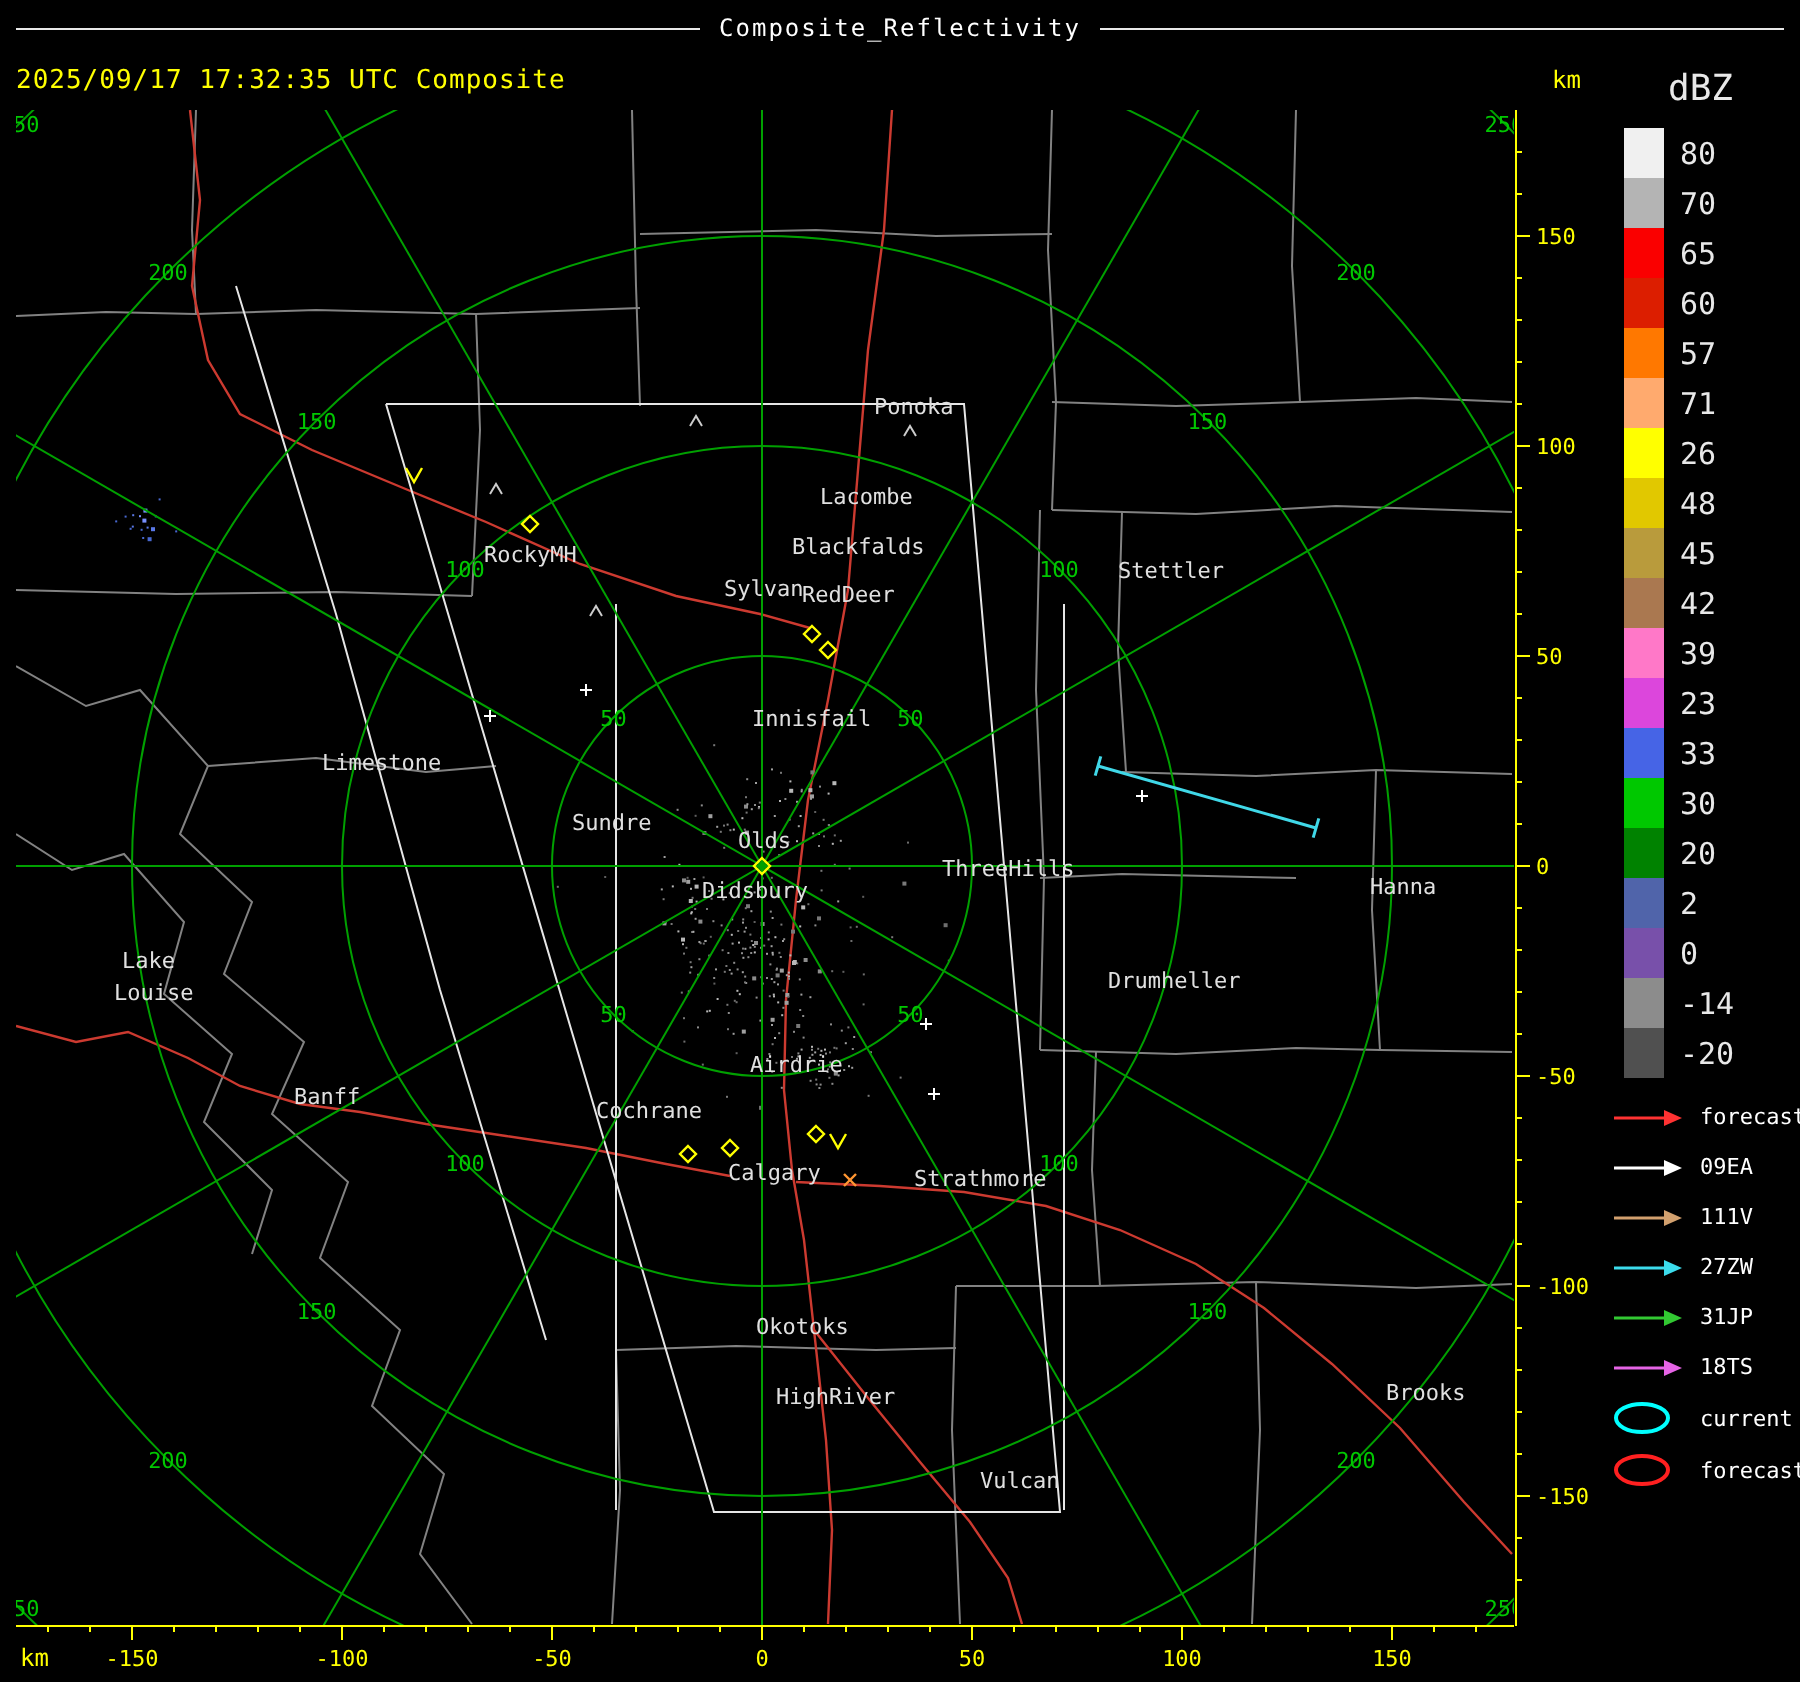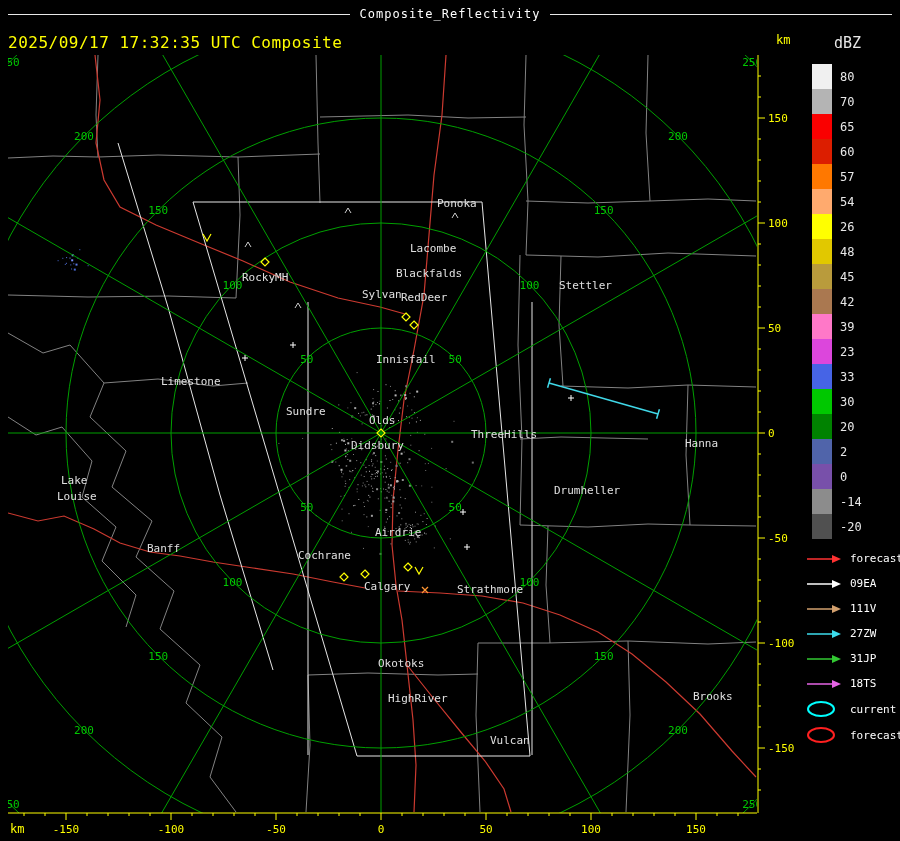--- a/index.html
+++ b/index.html
@@ -1,32 +1,32 @@
 <!DOCTYPE html>
 <html><head>
 <meta charset="utf-8">
 <style>
   html{background:#000;}
   body{margin:0;width:900px;height:841px;background:#000;position:relative;overflow:hidden;
        font-family:"DejaVu Sans Mono",monospace;}
   .titlebar{position:absolute;left:8px;right:8px;top:7px;display:flex;align-items:center;gap:10px;}
   .titlebar .rule{flex:1;height:1px;background:#e8e8e8;}
   .title-text{color:#ffffff;font-size:12px;letter-spacing:1px;white-space:nowrap;}
-  #datetime{position:absolute;left:8px;top:33px;color:#ffff00;font-size:16px;letter-spacing:.5px;}
+  #datetime{position:absolute;left:8px;top:33px;color:#ffff00;font-size:13px;letter-spacing:.5px;}
   #km-top{position:absolute;left:776px;top:33px;color:#ffff00;font-size:12px;}
-  #dbz-title{position:absolute;left:834px;top:34px;color:#e8e8e8;font-size:15px;}
+  #dbz-title{position:absolute;left:834px;top:34px;color:#e8e8e8;font-size:18px;}
   #map-wrap{position:absolute;left:8px;top:55px;width:749px;height:758px;background:#000;}
   #map-svg{display:block;}
   #bottom-axis{position:absolute;left:8px;top:812px;}
   #right-axis{position:absolute;left:757px;top:55px;}
   #km-bottom{position:absolute;left:10px;top:822px;color:#ffff00;font-size:12px;}
   #colorbar{position:absolute;left:812px;top:64px;}
   .cb-row{display:flex;align-items:center;height:25px;}
   .cb-swatch{width:20px;height:25px;display:inline-block;}
-  .cb-label{margin-left:8px;color:#e8e8e8;font-size:12px;}
+  .cb-label{margin-left:8px;color:#e8e8e8;font-size:15px;}
   #legend{position:absolute;left:806px;top:546px;}
   .lg-row{display:flex;align-items:center;height:25px;color:#ffffff;font-size:11px;}
   .lg-row svg{margin-right:8px;flex:none;}
   text.maptext{font-family:"DejaVu Sans Mono",monospace;font-size:11px;}
 </style>
 </head>
 <body>
 
 <div class="titlebar">
   <div class="rule"></div>
@@ -629,21 +629,21 @@
     <div class="cb-row">
       <span class="cb-swatch" style="background: rgb(220, 30, 0);"></span>
       <span class="cb-label">60</span>
     </div>
     <div class="cb-row">
       <span class="cb-swatch" style="background: rgb(255, 120, 0);"></span>
       <span class="cb-label">57</span>
     </div>
     <div class="cb-row">
       <span class="cb-swatch" style="background: rgb(255, 170, 110);"></span>
-      <span class="cb-label">54</span>
+      <span class="cb-label">71</span>
     </div>
     <div class="cb-row">
       <span class="cb-swatch" style="background: rgb(255, 255, 0);"></span>
       <span class="cb-label">26</span>
     </div>
     <div class="cb-row">
       <span class="cb-swatch" style="background: rgb(225, 200, 0);"></span>
       <span class="cb-label">48</span>
     </div>
     <div class="cb-row">

